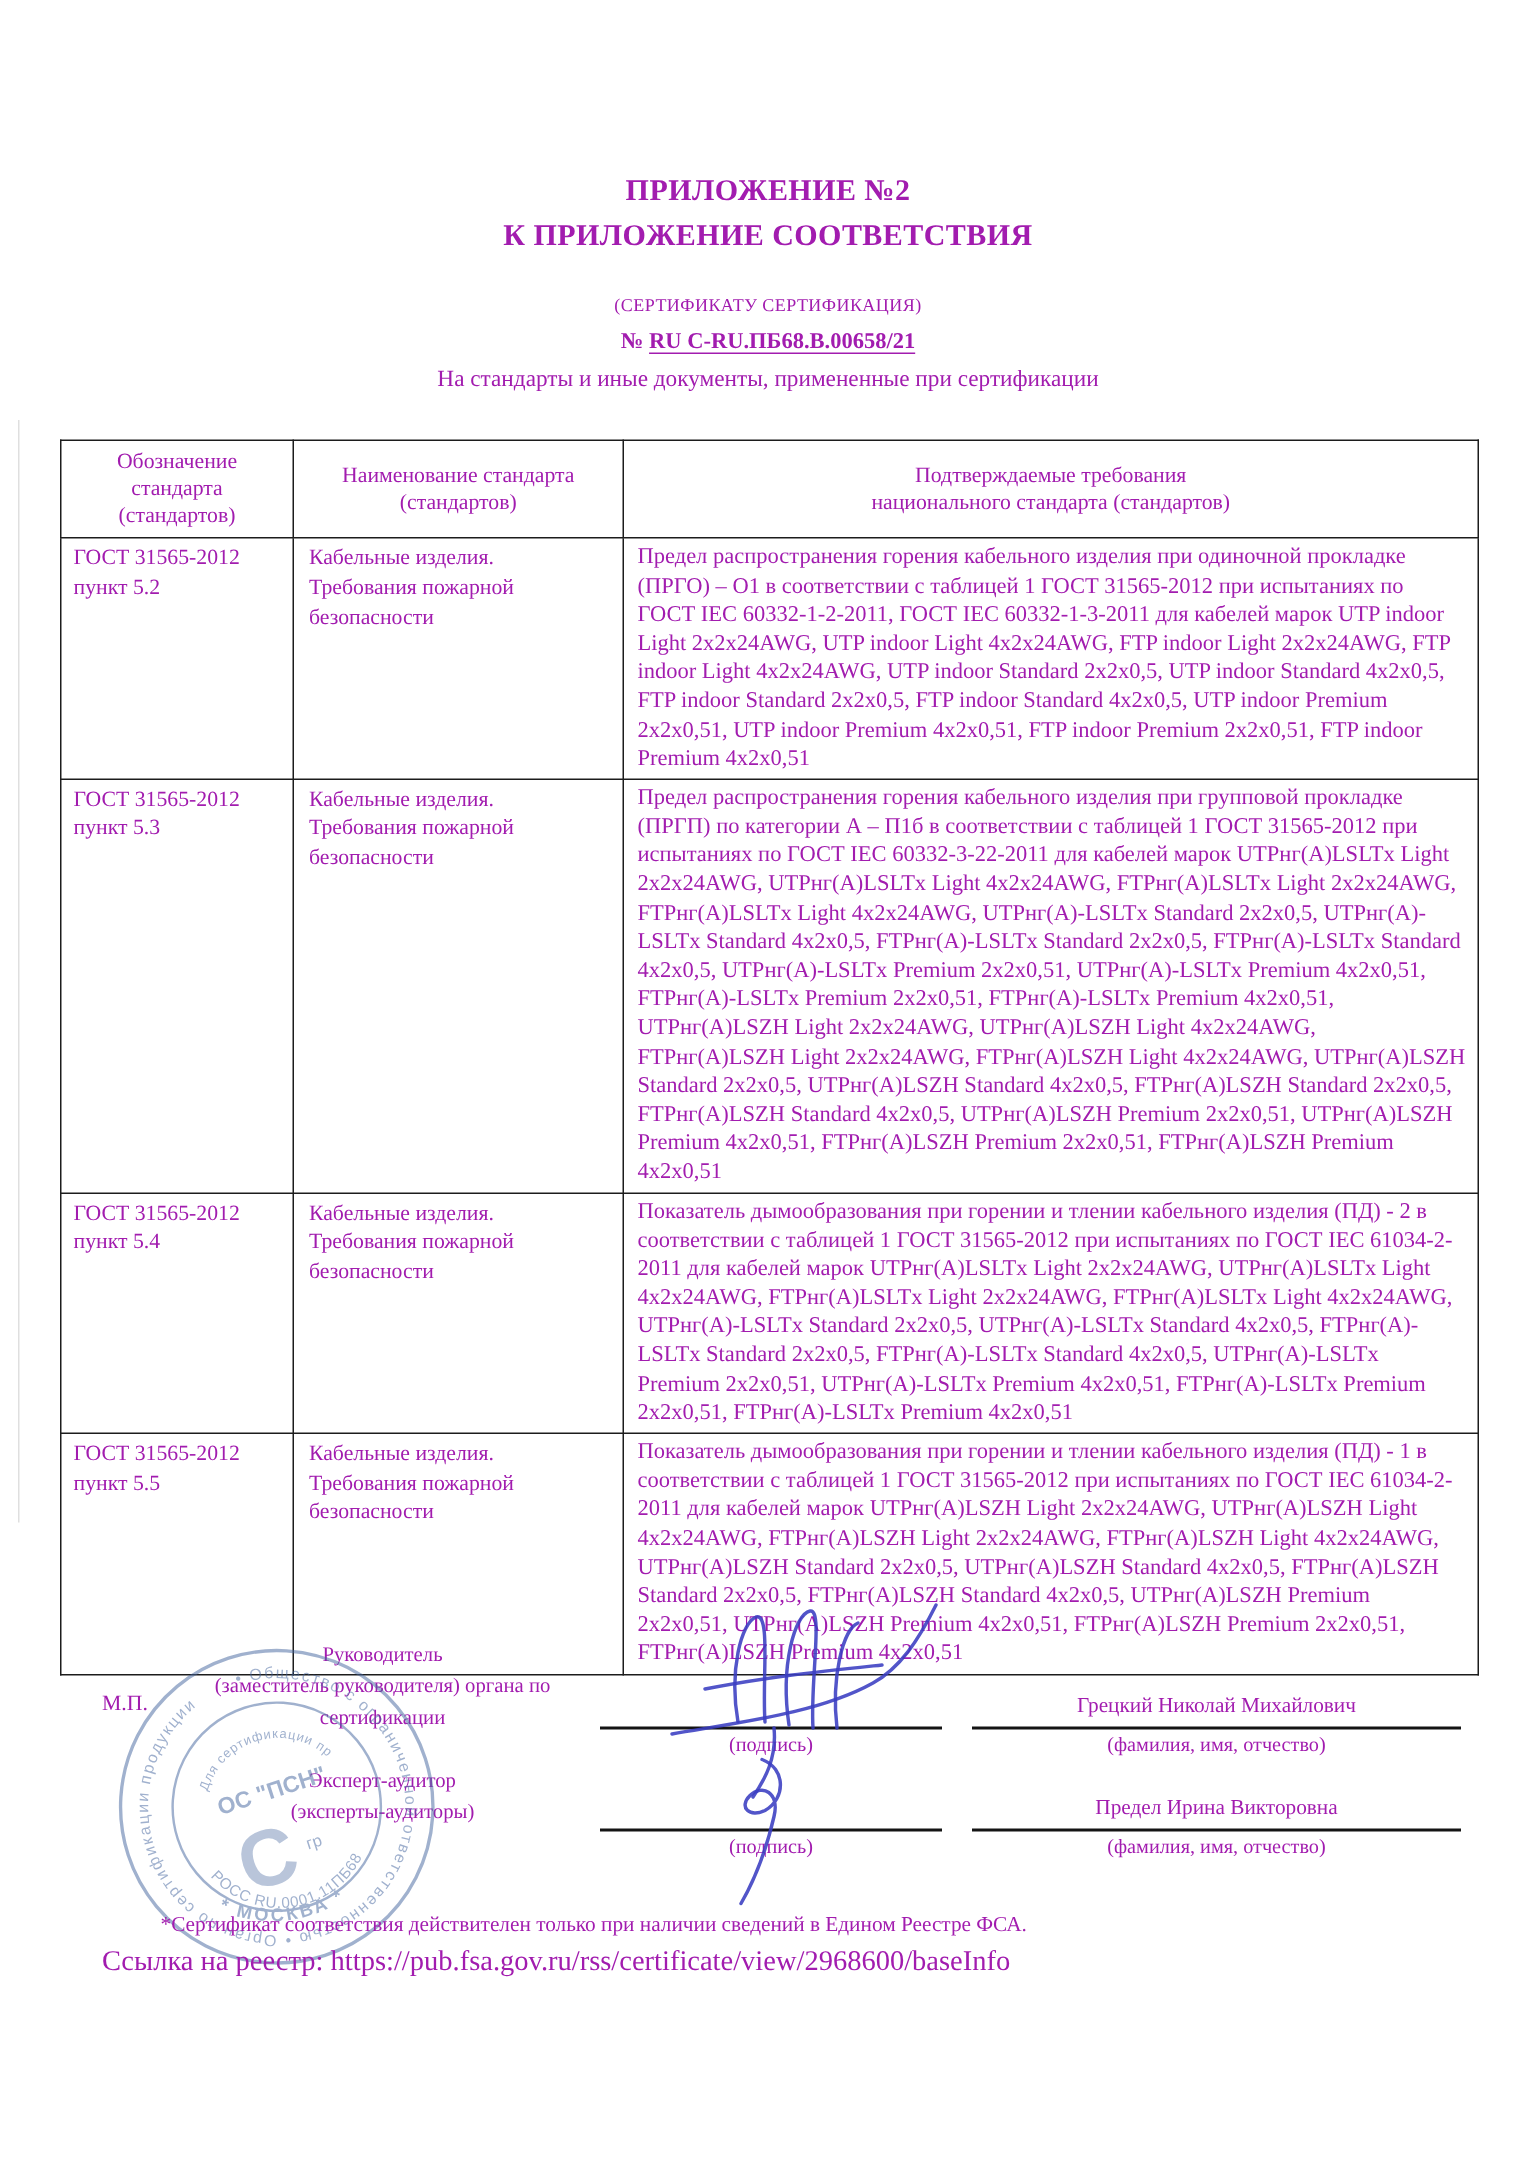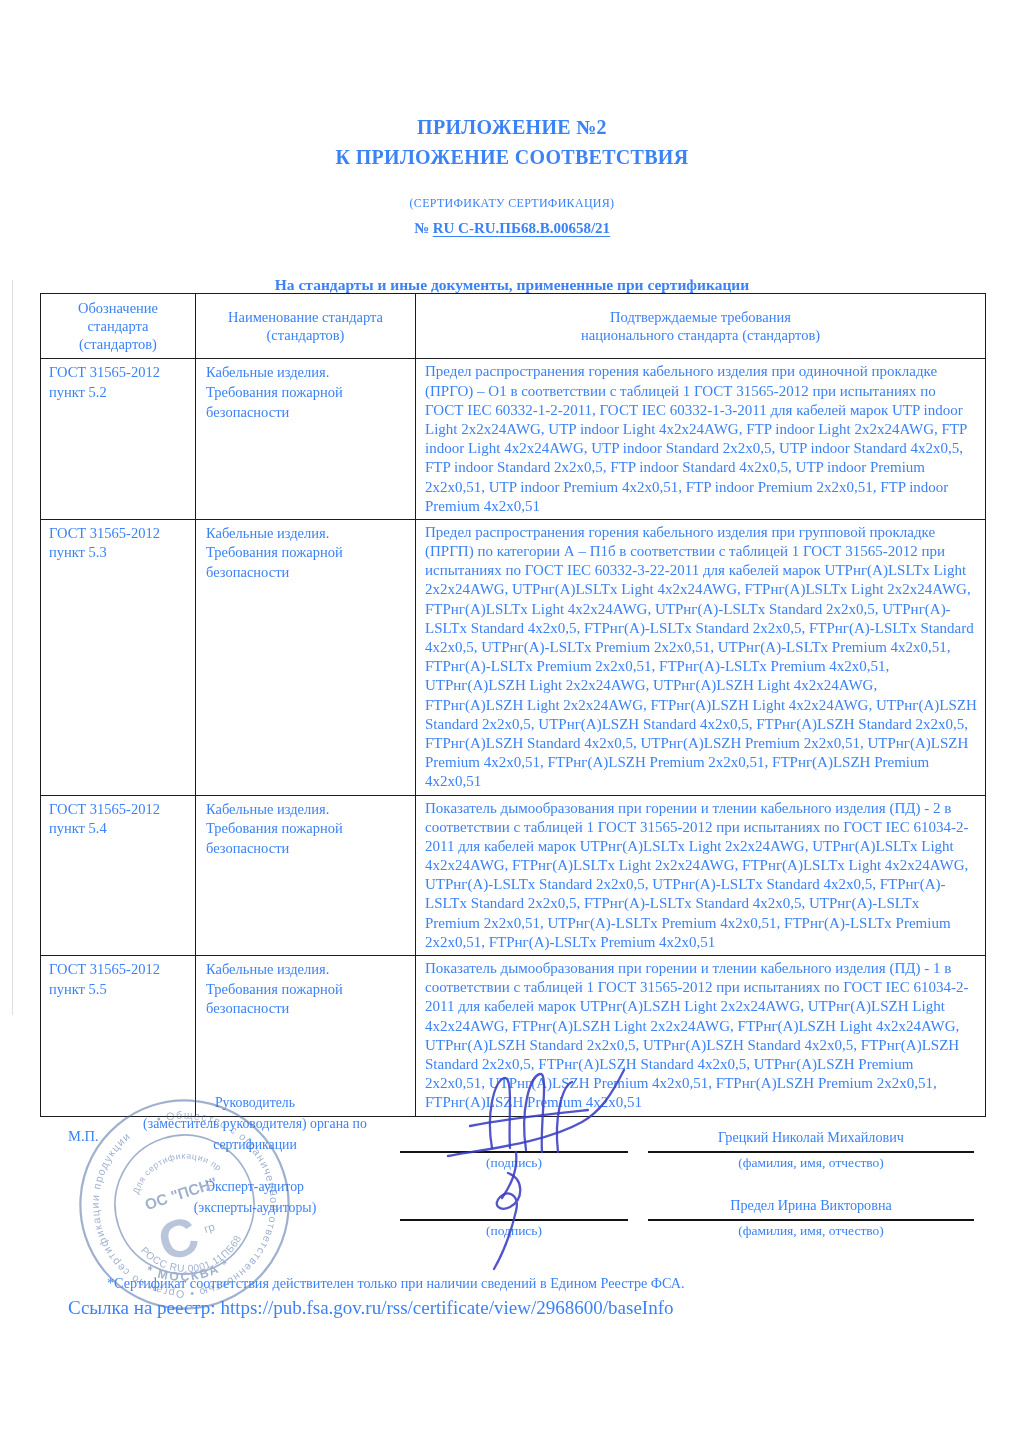--- a/index.html
+++ b/index.html
@@ -3,35 +3,35 @@
 <meta charset="utf-8">
 <style>
   * { margin: 0; padding: 0; box-sizing: border-box; }
   html, body { background: #ffffff; }
   .page {
     position: relative;
     width: 1024px;
     height: 1448px;
     background: #ffffff;
     font-family: "Liberation Serif", "DejaVu Serif", serif;
-    color: #3b82f6;
+    color: #a21caf;
     overflow: hidden;
     padding-left: 14px;
   }
   .abs { position: absolute; }
   .center { text-align: center; }
   .pre { white-space: pre-line; }
 
   
   .title1 { top: 116px; left: 0; width: 100%; font-size: 20px; font-weight: bold; letter-spacing: .3px; }
   .title2 { top: 146px; left: 0; width: 100%; font-size: 20px; font-weight: bold; letter-spacing: .3px; }
   .subtitle { top: 196px; left: 0; width: 100%; font-size: 12px; letter-spacing: .3px; }
   .cert-num { top: 220px; left: 0; width: 100%; font-size: 15px; font-weight: bold; }
   .cert-num .num-val { text-decoration: underline; text-underline-offset: 3px; }
-  .section-heading { top: 276px; left: 0; width: 100%; font-size: 15.5px; font-weight: bold; }
+  .section-heading { top: 244px; left: 0; width: 100%; font-size: 15.5px; font-weight: normal; }
 
   
   table.std-table {
     position: absolute;
     top: 293px; left: 40px;
     width: 945px;
     border-collapse: collapse;
     table-layout: fixed;
   }
   .std-table th, .std-table td {

